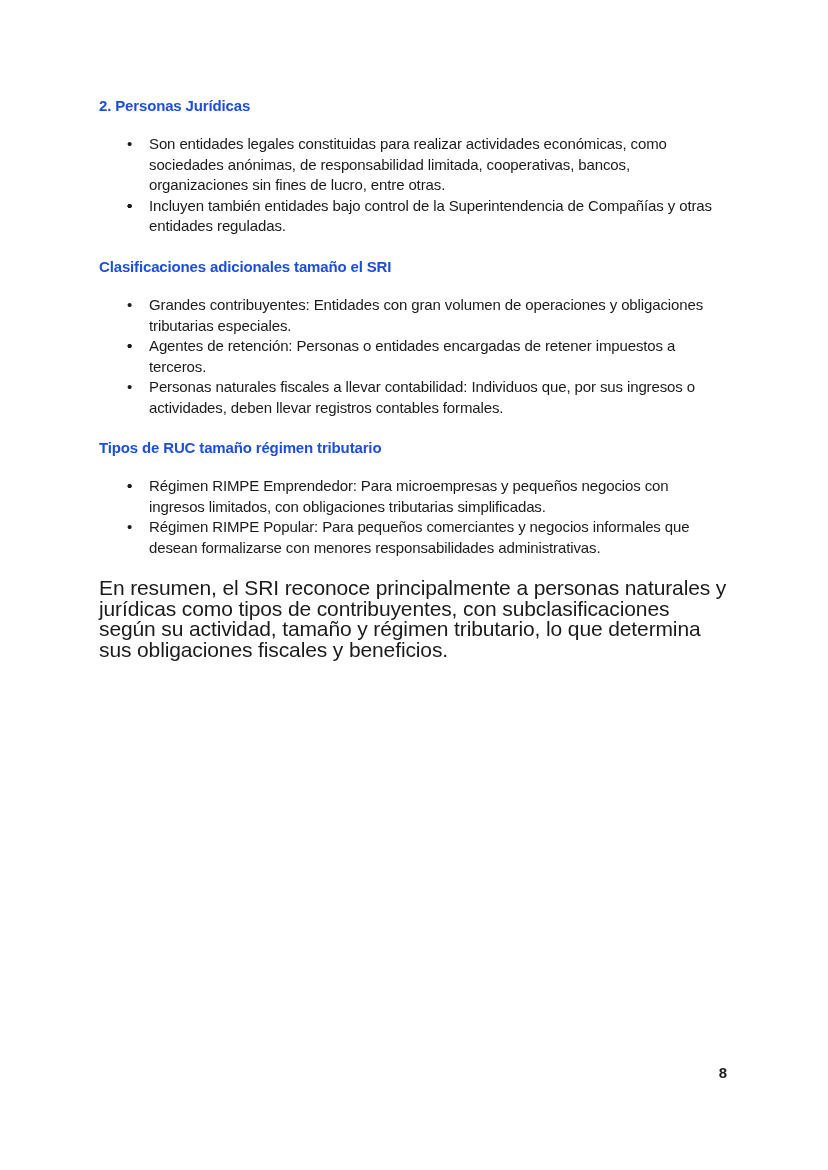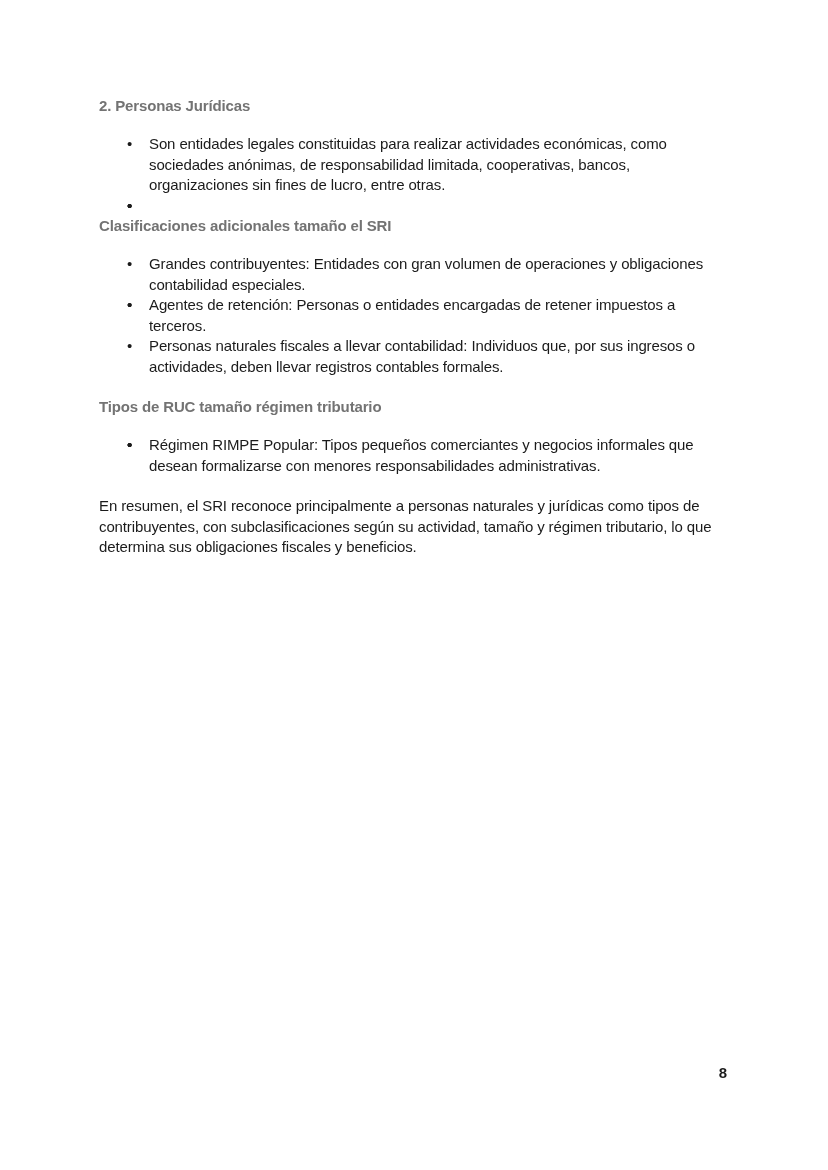--- a/index.html
+++ b/index.html
@@ -30,21 +30,21 @@
     top: 96px;
     width: 628px;
   }
 
   h2.section-heading {
     font-size: 15px;
     font-weight: bold;
     line-height: 1.35;
     letter-spacing: -0.15px;
     margin: 0;
-    color: #737373;
+    color: #1d4ed8;
   }
 
   .heading-block {
     margin: 0;
   }
 
   .heading-2 { margin-top: 0; }
 
   .bullet-list {
     list-style: none;
@@ -65,21 +65,21 @@
   .bullet-list li .bullet-dot {
     position: absolute;
     left: 28px;
     top: 0;
     line-height: 20.5px;
     font-size: 15px;
     color: #1b1b1b;
   }
 
   .body-paragraph {
-    font-size: 15px;
+    font-size: 21px;
     line-height: 20.5px;
     letter-spacing: -0.12px;
     margin: 0;
     color: #1b1b1b;
   }
 
   .gap-after-heading { height: 18px; }
   .gap-before-heading { height: 20px; }
   .gap-para { height: 20px; }
 
@@ -108,33 +108,34 @@
           <span>Son entidades legales constituidas para realizar actividades económicas, como sociedades anónimas, de responsabilidad limitada, cooperativas, bancos, organizaciones sin fines de lucro, entre otras.</span>
         </li>
         <li>
           <span class="bullet-dot">•</span>
         </li>
         <li>
           <span class="bullet-dot">•</span>
         </li>
         <li>
           <span class="bullet-dot">•</span>
+          <span>Incluyen también entidades bajo control de la Superintendencia de Compañías y otras entidades reguladas.</span>
         </li>
       </ul>
     </div>
 
     <div class="gap-before-heading"></div>
 
     <div class="heading-block">
       <h2 class="section-heading">Clasificaciones adicionales tamaño el SRI</h2>
       <div class="gap-after-heading"></div>
       <ul class="bullet-list">
         <li>
           <span class="bullet-dot">•</span>
-          <span>Grandes contribuyentes: Entidades con gran volumen de operaciones y obligaciones contabilidad especiales.</span>
+          <span>Grandes contribuyentes: Entidades con gran volumen de operaciones y obligaciones tributarias especiales.</span>
         </li>
         <li>
           <span class="bullet-dot">•</span>
         </li>
         <li>
           <span class="bullet-dot">•</span>
           <span>Agentes de retención: Personas o entidades encargadas de retener impuestos a terceros.</span>
         </li>
         <li>
           <span class="bullet-dot">•</span>
@@ -147,24 +148,25 @@
 
     <div class="heading-block">
       <h2 class="section-heading">Tipos de RUC tamaño régimen tributario</h2>
       <div class="gap-after-heading"></div>
       <ul class="bullet-list">
         <li>
           <span class="bullet-dot">•</span>
         </li>
         <li>
           <span class="bullet-dot">•</span>
+          <span>Régimen RIMPE Emprendedor: Para microempresas y pequeños negocios con ingresos limitados, con obligaciones tributarias simplificadas.</span>
         </li>
         <li>
           <span class="bullet-dot">•</span>
-          <span>Régimen RIMPE Popular: Tipos pequeños comerciantes y negocios informales que desean formalizarse con menores responsabilidades administrativas.</span>
+          <span>Régimen RIMPE Popular: Para pequeños comerciantes y negocios informales que desean formalizarse con menores responsabilidades administrativas.</span>
         </li>
       </ul>
     </div>
 
     <div class="gap-para"></div>
 
     <p class="body-paragraph">En resumen, el SRI reconoce principalmente a personas naturales y jurídicas como tipos de contribuyentes, con subclasificaciones según su actividad, tamaño y régimen tributario, lo que determina sus obligaciones fiscales y beneficios.</p>
 
   </div>
 

